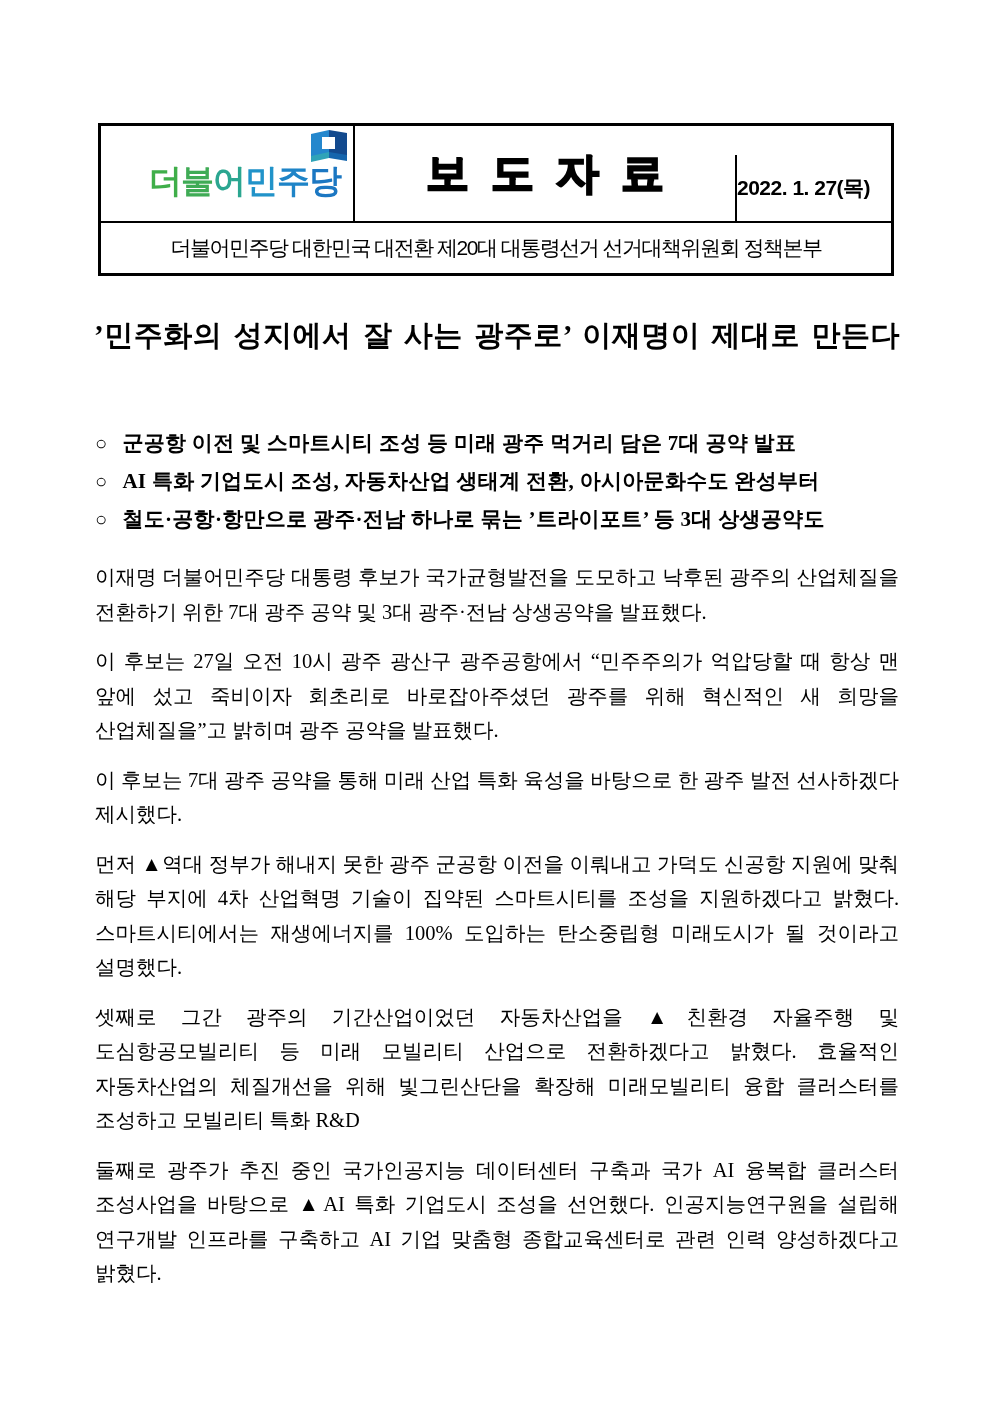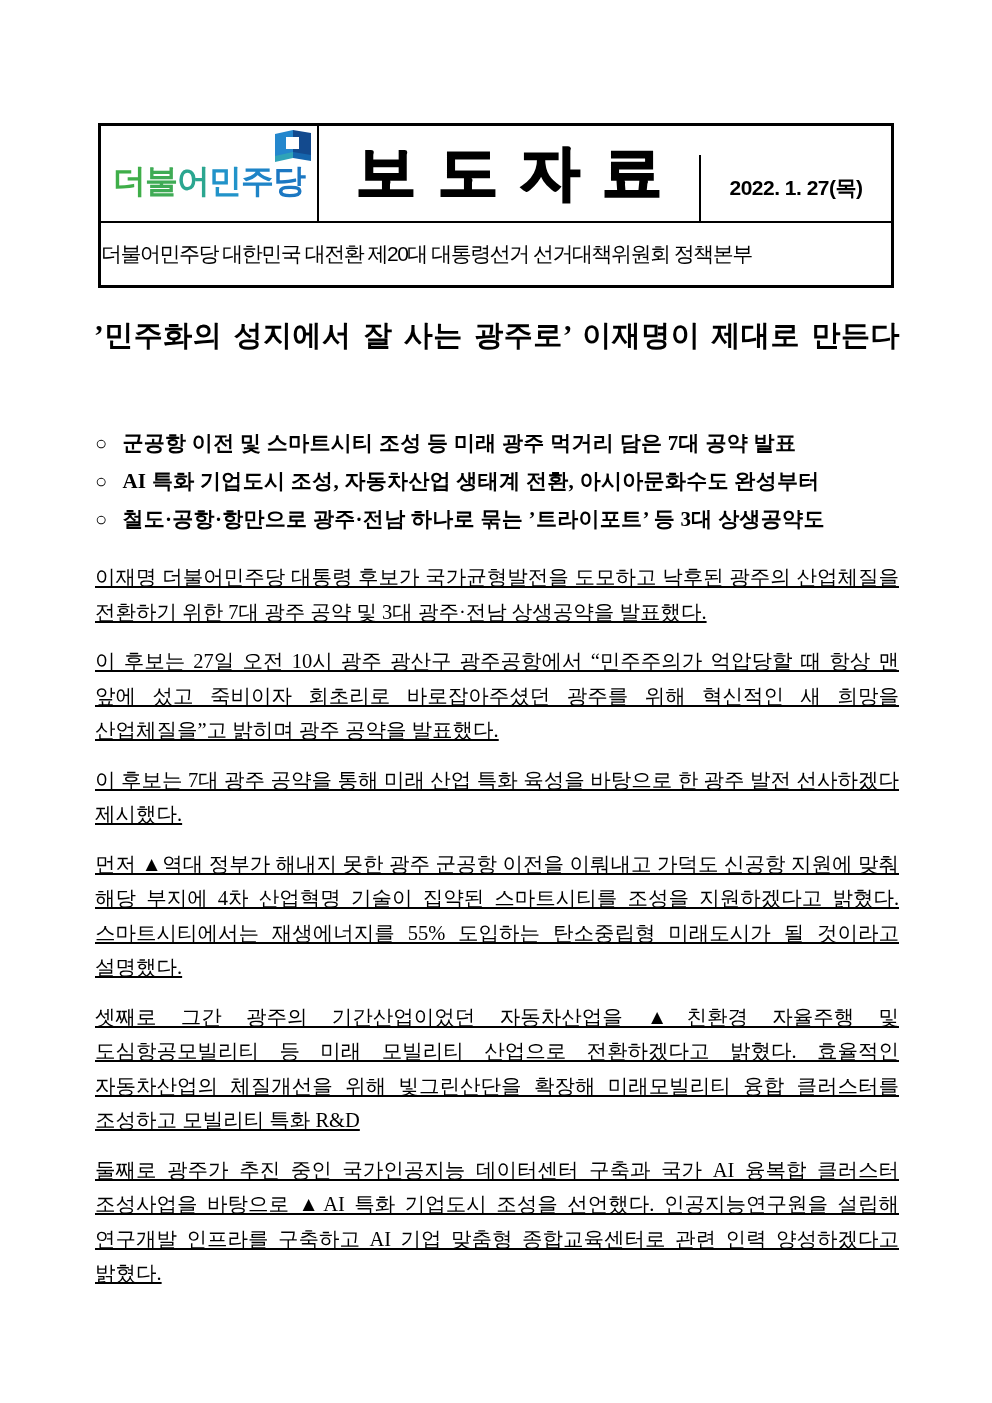--- a/index.html
+++ b/index.html
@@ -15,43 +15,43 @@
 
   
   .header-box {
     position: absolute; left: 98px; top: 123px; width: 796px;
     border: 3px solid #000;
     font-family: "Liberation Sans", sans-serif;
   }
   .header-row1 { display: flex; height: 95px; }
   .logo-cell {
     width: 218px; border-right: 2px solid #000;
-    display: flex; align-items: center; justify-content: center;
+    display: flex; align-items: center; justify-content: center; margin-left: 36px;
   }
   .logo-wrap { position: relative; margin-top: 16px; }
   #logo-text {
     font-weight: 900; font-size: 33px; letter-spacing: -1px;
     white-space: nowrap;
   }
   .flag-icon { position: absolute; top: -31px; right: -8px; width: 40px; height: 36px; }
   .title-cell {
     flex: 1; display: flex; align-items: center; justify-content: center;
   }
   .doc-title {
-    font-weight: 900; font-size: 60px; letter-spacing: 22px; margin-right: -22px;
+    font-weight: 900; font-size: 43px; letter-spacing: 22px; margin-right: -22px;
     -webkit-text-stroke: 2px #000; white-space: nowrap;
   }
   .date-cell {
-    width: 192px; border-left: 2px solid #000;
-    display: flex; align-items: center; justify-content: center; margin-top: 29px;
+    width: 156px; border-left: 2px solid #000;
+    display: flex; align-items: center; justify-content: flex-start; margin-top: 29px;
   }
   .date-text { font-weight: 700; font-size: 21px; letter-spacing: -0.5px; white-space: nowrap; }
   .header-row2 {
-    height: 64px; border-top: 2px solid #000;
-    display: flex; align-items: center; 
+    height: 52px; border-top: 2px solid #000;
+    display: flex; align-items: center; justify-content: center;
   }
   .strapline { font-size: 21px; letter-spacing: -1.5px; white-space: nowrap; }
 
   
   .headline {
     position: absolute; left: 94px; top: 316px; width: 806px;
     font-size: 29px; font-weight: 700;
     text-align: justify; text-align-last: justify;
     white-space: nowrap; letter-spacing: 0.5px;
   }
@@ -64,21 +64,20 @@
     letter-spacing: 0.3px; white-space: nowrap;
   }
   .bullet .marker { margin-right: 15px; font-weight: 400; font-size: 20px; }
 
   
   .body-text { position: absolute; left: 95px; top: 560px; width: 804px; }
   .para {
     font-size: 20.5px; line-height: 34.5px;
     text-align: justify; word-break: keep-all;
     margin-bottom: 15px;
-    text-decoration: underline;
   }
 </style>
 </head>
 <body>
 
 <div class="page">
 
   <div class="header-box">
     <div class="header-row1">
 
@@ -123,18 +122,18 @@
     <div class="bullet">
       <span class="marker">○</span>
       <span>철도·공항·항만으로 광주·전남 하나로 묶는 ’트라이포트’ 등 3대 상생공약도</span>
     </div>
   </div>
 
   <div class="body-text">
     <p class="para">이재명 더불어민주당 대통령 후보가 국가균형발전을 도모하고 낙후된 광주의 산업체질을 전환하기 위한 7대 광주 공약 및 3대 광주·전남 상생공약을 발표했다.</p>
     <p class="para">이 후보는 27일 오전 10시 광주 광산구 광주공항에서 “민주주의가 억압당할 때 항상 맨 앞에 섰고 죽비이자 회초리로 바로잡아주셨던 광주를 위해 혁신적인 새 희망을 산업체질을”고 밝히며 광주 공약을 발표했다.</p>
     <p class="para">이 후보는 7대 광주 공약을 통해 미래 산업 특화 육성을 바탕으로 한 광주 발전 선사하겠다 제시했다.</p>
-    <p class="para">먼저 ▲역대 정부가 해내지 못한 광주 군공항 이전을 이뤄내고 가덕도 신공항 지원에 맞춰 해당 부지에 4차 산업혁명 기술이 집약된 스마트시티를 조성을 지원하겠다고 밝혔다. 스마트시티에서는 재생에너지를 55% 도입하는 탄소중립형 미래도시가 될 것이라고 설명했다.</p>
+    <p class="para">먼저 ▲역대 정부가 해내지 못한 광주 군공항 이전을 이뤄내고 가덕도 신공항 지원에 맞춰 해당 부지에 4차 산업혁명 기술이 집약된 스마트시티를 조성을 지원하겠다고 밝혔다. 스마트시티에서는 재생에너지를 100% 도입하는 탄소중립형 미래도시가 될 것이라고 설명했다.</p>
     <p class="para">셋째로 그간 광주의 기간산업이었던 자동차산업을 ▲친환경 자율주행 및 도심항공모빌리티 등 미래 모빌리티 산업으로 전환하겠다고 밝혔다. 효율적인 자동차산업의 체질개선을 위해 빛그린산단을 확장해 미래모빌리티 융합 클러스터를 조성하고 모빌리티 특화 R&amp;D</p>
     <p class="para">둘째로 광주가 추진 중인 국가인공지능 데이터센터 구축과 국가 AI 융복합 클러스터 조성사업을 바탕으로 ▲AI 특화 기업도시 조성을 선언했다. 인공지능연구원을 설립해 연구개발 인프라를 구축하고 AI 기업 맞춤형 종합교육센터로 관련 인력 양성하겠다고 밝혔다.</p>
   </div>
 
 </div>
 
 </body></html>

